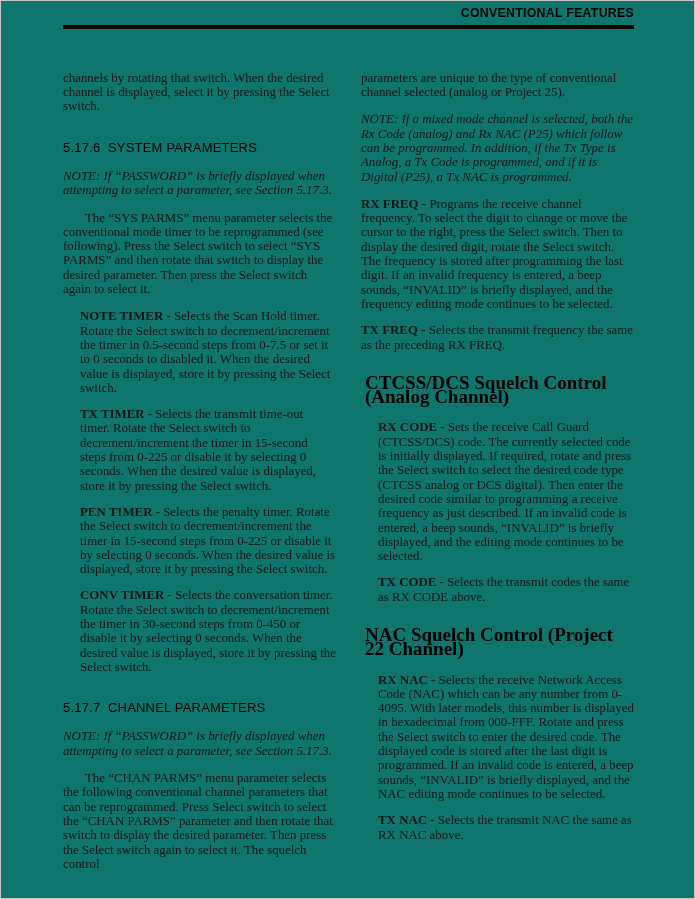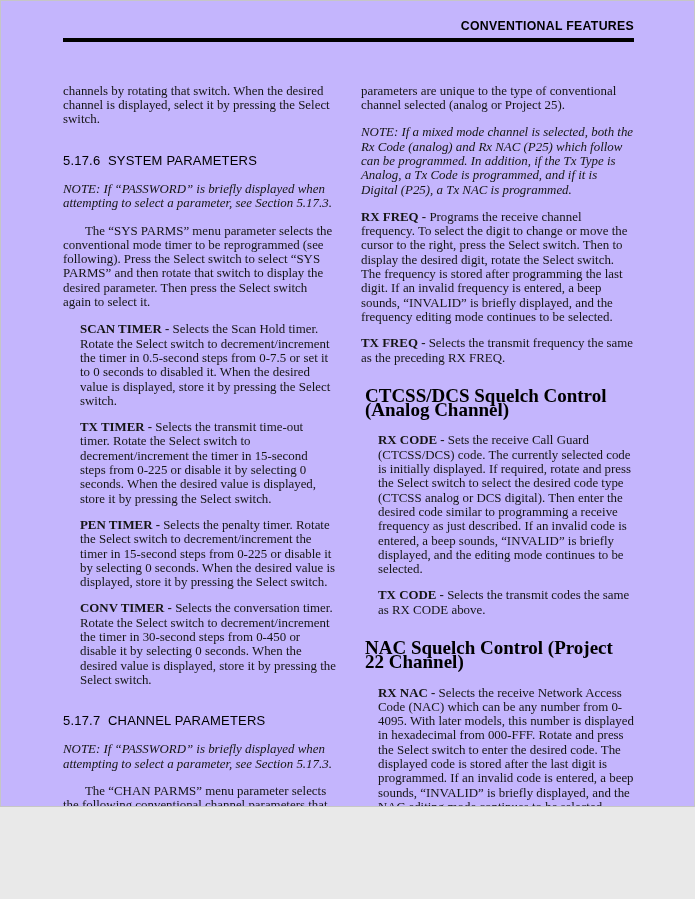--- a/index.html
+++ b/index.html
@@ -1,24 +1,24 @@
 <!DOCTYPE html>
 <html><head>
 <meta charset="utf-8">
 <style>
   * { margin: 0; padding: 0; box-sizing: border-box; }
   html, body { background: #e9e9e9; }
   body { width: 695px; margin: 0 auto; }
 
   .page {
     width: 695px;
-    height: 807px;
-    background: #c4b5fd;
+    height: 899px;
+    background: #0f766e;
     border: 1px solid #c6c6c6;
-    padding: 15px 60px 0 62px;
+    padding: 2px 60px 0 62px;
     font-family: "Liberation Serif", serif;
     font-size: 12.9px;
     line-height: 14.3px;
     color: #151515;
     position: relative;
     overflow: hidden;
   }
 
   .page-header { padding-top: 3px; }
   .header-title {
@@ -82,21 +82,21 @@
 
     <section class="col">
       <p>channels by rotating that switch. When the desired channel is displayed, select it by pressing the Select switch.</p>
 
       <h2 class="sec-heading">5.17.6&nbsp;&nbsp;SYSTEM PARAMETERS</h2>
 
       <p class="note">NOTE: If “PASSWORD” is briefly displayed when attempting to select a parameter, see Section 5.17.3.</p>
 
       <p class="indent-first">The “SYS PARMS” menu parameter selects the conventional mode timer to be reprogrammed (see following). Press the Select switch to select “SYS PARMS” and then rotate that switch to display the desired parameter. Then press the Select switch again to select it.</p>
 
-      <p class="param"><b class="term">SCAN TIMER - </b><span>Selects the Scan Hold timer. Rotate the Select switch to decrement/increment the timer in 0.5-second steps from 0-7.5 or set it to 0 seconds to disabled it. When the desired value is displayed, store it by pressing the Select switch.</span></p>
+      <p class="param"><b class="term">NOTE TIMER - </b><span>Selects the Scan Hold timer. Rotate the Select switch to decrement/increment the timer in 0.5-second steps from 0-7.5 or set it to 0 seconds to disabled it. When the desired value is displayed, store it by pressing the Select switch.</span></p>
 
       <p class="param"><b class="term">TX TIMER - </b><span>Selects the transmit time-out timer. Rotate the Select switch to decrement/increment the timer in 15-second steps from 0-225 or disable it by selecting 0 seconds. When the desired value is displayed, store it by pressing the Select switch.</span></p>
 
       <p class="param"><b class="term">PEN TIMER - </b><span>Selects the penalty timer. Rotate the Select switch to decrement/increment the timer in 15-second steps from 0-225 or disable it by selecting 0 seconds. When the desired value is displayed, store it by pressing the Select switch.</span></p>
 
       <p class="param"><b class="term">CONV TIMER - </b><span>Selects the conversation timer. Rotate the Select switch to decrement/increment the timer in 30-second steps from 0-450 or disable it by selecting 0 seconds. When the desired value is displayed, store it by pressing the Select switch.</span></p>
 
       <h2 class="sec-heading">5.17.7&nbsp;&nbsp;CHANNEL PARAMETERS</h2>
 
       <p class="note">NOTE: If “PASSWORD” is briefly displayed when attempting to select a parameter, see Section 5.17.3.</p>

